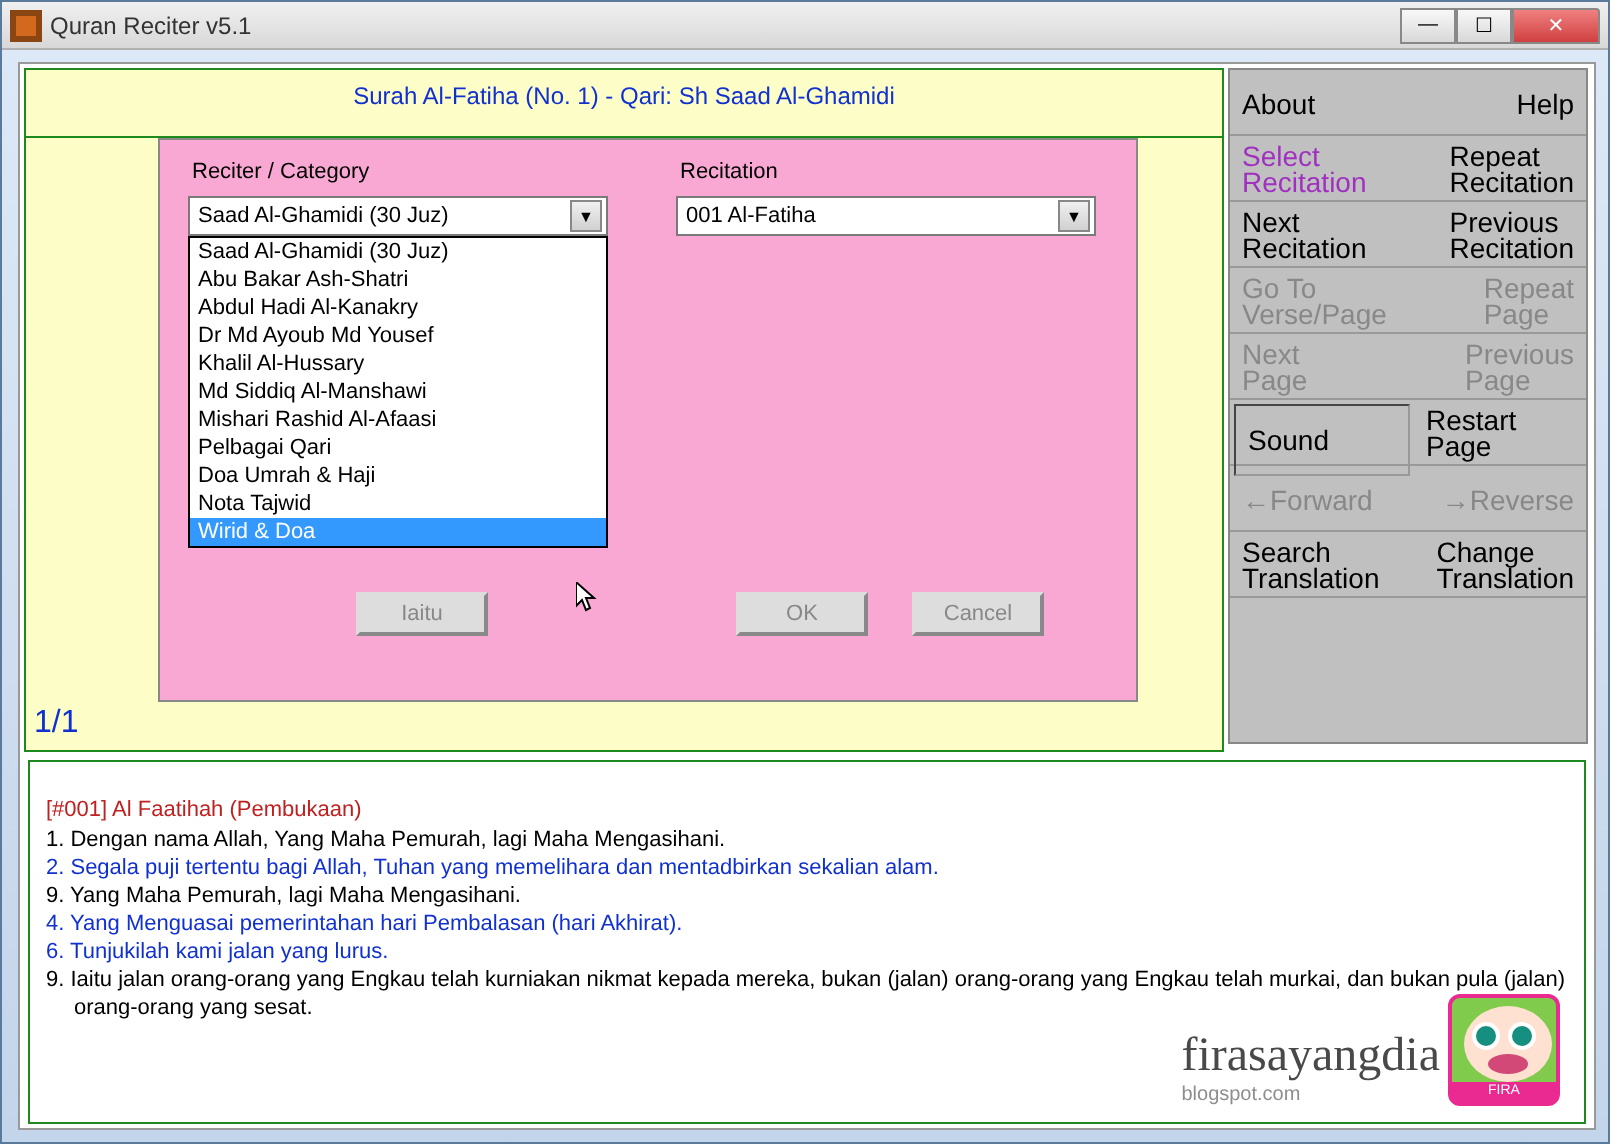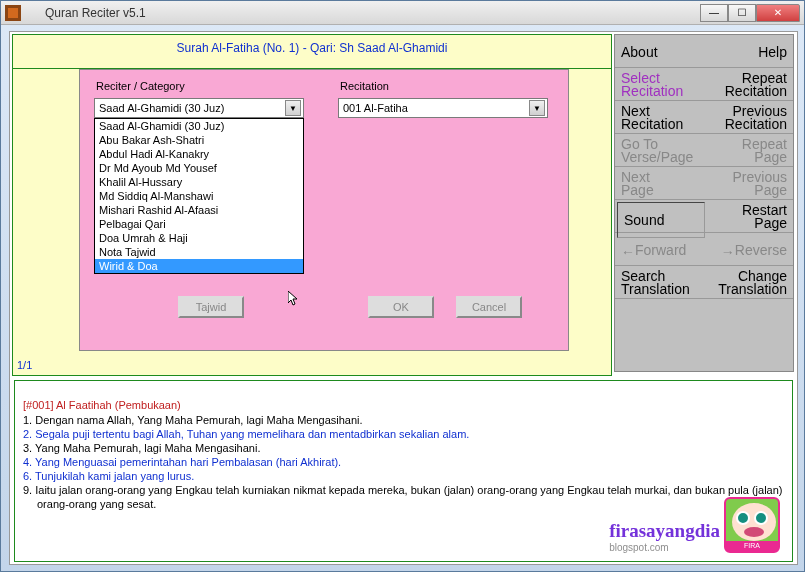--- a/index.html
+++ b/index.html
@@ -1,50 +1,50 @@
 <!DOCTYPE html>
 <html><head>
 <meta charset="utf-8">
 <style>
 * { box-sizing: border-box; margin: 0; padding: 0; font-family: Tahoma, Arial, sans-serif; font-size: 11px; }
 body { background: #e89ac7; width: 805px; height: 572px; overflow: hidden; position: relative; }
 .window { position: absolute; top: 0; left: 0; width: 805px; height: 572px; background: linear-gradient(to bottom, #dde9f7, #c3d5ea); border: 1px solid #5a7a9c; }
-.titlebar { height: 24px; background: linear-gradient(to bottom, #f0f0f0, #d8d8d8); display: flex; align-items: center; padding: 0 4px; border-bottom: 1px solid #b0b0b0; gap: 20px; }
+.titlebar { height: 24px; background: linear-gradient(to bottom, #f0f0f0, #d8d8d8); display: flex; align-items: center; padding: 0 4px; border-bottom: 1px solid #b0b0b0; }
 .titlebar .icon { width: 16px; height: 16px; margin-right: 4px; }
 .titlebar .title { flex: 1; color: #333; font-size: 12px; }
 .win-btns { display: flex; gap: 0; }
 .win-btn { width: 28px; height: 18px; border: 1px solid #888; background: linear-gradient(to bottom, #f8f8f8, #d8d8d8); display: flex; align-items: center; justify-content: center; font-size: 10px; }
 .win-btn.close { background: linear-gradient(to bottom, #f08080, #d04040); color: #fff; width: 44px; border-radius: 0 2px 0 0; }
 .content { position: absolute; top: 30px; left: 8px; width: 789px; height: 534px; background: #fff; border: 1px solid #999; }
 .upper { display: flex; height: 342px; }
 .main-pane { width: 600px; height: 342px; background: #fdfdc8; position: relative; border: 1px solid #1e8a1e; margin: 2px; }
 .header-text { text-align: center; color: #1030d0; font-size: 12px; padding: 6px 0 13px 0; border-bottom: 1px solid #1e8a1e; }
 .gray-panel { position: absolute; top: 34px; left: 66px; width: 490px; height: 282px; background: #f9a8d4; border: 1px solid #888; }
 .lbl { position: absolute; font-size: 11px; color: #000; }
 .combo { position: absolute; height: 20px; background: #fff; border: 1px solid #7a7a7a; display: flex; align-items: center; padding: 0 2px; }
 .combo .sel { flex: 1; padding-left: 2px; }
 .combo .arrow { width: 16px; height: 16px; background: linear-gradient(#f0f0f0,#d0d0d0); border: 1px solid #888; display:flex;align-items:center;justify-content:center;font-size:8px; }
 .dropdown-list { position: absolute; background: #fff; border: 1px solid #000; z-index: 10; }
 .dd-item { padding: 1px 4px; font-size: 11px; cursor: default; }
 .dd-item.sel { background: #3399ff; color: #fff; }
 .btn3d { position: absolute; height: 22px; border: 2px outset #ddd; background: #ddd; font-size: 11px; color: #888; display:flex;align-items:center;justify-content:center; }
-.page-ind { position: absolute; left: 4px; bottom: 4px; color: #1030d0; font-size: 11px; margin-top: 24px; }
+.page-ind { position: absolute; left: 4px; bottom: 4px; color: #1030d0; font-size: 16px; margin-top: 24px; }
 .side-pane { width: 180px; background: #c0c0c0; border: 1px solid #888; margin: 2px 2px 2px 0; display: flex; flex-direction: column; }
 .side-row { display: flex; border-bottom: 1px solid #999; height: 33px; }
 .side-cell { flex: 1; padding: 17px 6px; font-size: 14px; line-height: 13px; display:flex; align-items:center; }
-.side-cell.right { justify-content: flex-end; text-align: right; }
+.side-cell.right { justify-content: flex-end; }
 .side-cell.dim { color: #888; }
 .side-cell.purple { color: #a030c0; }
 .side-cell.boxed { border: 1px inset #999; margin: 2px; }
 .lower { position: absolute; top: 348px; left: 4px; width: 779px; height: 182px; border: 1px solid #1e8a1e; background: #fff; overflow: hidden; padding: 18px 8px; }
 .trans-title { color: #c02020; font-size: 11px; margin-bottom: 2px; }
 .verse { font-size: 11px; line-height: 14px; padding-left: 14px; text-indent: -14px; }
 .verse.blue { color: #1030d0; }
 .watermark { position: absolute; right: 12px; bottom: 8px; display:flex; align-items:flex-end; gap:4px; opacity: 0.95; }
-.wm-text { font-family: cursive; font-size: 19px; color: #6d28d9; font-weight: bold; }
+.wm-text { font-family: cursive; font-size: 24px; color: #404040; font-weight: normal; }
 .wm-sub { font-size: 10px; color: #888; }
 .wm-icon { width: 56px; height: 56px; background: #7ac943; border: 2px solid #e91e8c; border-radius: 6px; position: relative; }
 .wm-icon .face { position:absolute; top:4px; left:6px; width:44px; height:38px; background:#ffe0d0; border-radius:50%; }
 .wm-icon .eye { position:absolute; width:14px; height:14px; background:#0a8a7a; border-radius:50%; top:12px; border:2px solid #fff; }
 .wm-icon .eye.l{left:10px;} .wm-icon .eye.r{right:10px;}
 .wm-icon .mouth{position:absolute;bottom:14px;left:18px;width:20px;height:10px;background:#d04070;border-radius:50%;}
 .wm-icon .tag{position:absolute;bottom:0;left:0;right:0;height:10px;background:#e91e8c;color:#fff;font-size:7px;text-align:center;line-height:10px;}
 .cursor-arrow { position: absolute; width: 12px; height: 16px; z-index: 20; pointer-events: none; }
 </style>
 </head>
@@ -88,21 +88,21 @@
               <div class="dd-item">Dr Md Ayoub Md Yousef</div>
               <div class="dd-item">Khalil Al-Hussary</div>
               <div class="dd-item">Md Siddiq Al-Manshawi</div>
               <div class="dd-item">Mishari Rashid Al-Afaasi</div>
               <div class="dd-item">Pelbagai Qari</div>
               <div class="dd-item">Doa Umrah &amp; Haji</div>
               <div class="dd-item">Nota Tajwid</div>
               <div class="dd-item sel">Wirid &amp; Doa</div>
             </div>
 
-          <div class="btn3d" style="top:226px;left:98px;width:66px">Tajwid</div>
+          <div class="btn3d" style="top:226px;left:98px;width:66px">Iaitu</div>
           <div class="btn3d" style="top:226px;left:288px;width:66px">OK</div>
           <div class="btn3d" style="top:226px;left:376px;width:66px">Cancel</div>
         </div>
         <div class="page-ind">1/1</div>
       </div>
 
       <div class="side-pane" id="side">
           <div class="side-row">
             <div class="side-cell ">About</div>
             <div class="side-cell right ">Help</div>
@@ -136,21 +136,21 @@
             <div class="side-cell right ">Change<br>Translation</div>
           </div>
         </div>
     </div>
 
     <div class="lower">
       <div class="trans-title">[#001] Al Faatihah (Pembukaan)</div>
       <div id="verses">
           <div class="verse ">1. Dengan nama Allah, Yang Maha Pemurah, lagi Maha Mengasihani.</div>
           <div class="verse blue">2. Segala puji tertentu bagi Allah, Tuhan yang memelihara dan mentadbirkan sekalian alam.</div>
-          <div class="verse ">3. Yang Maha Pemurah, lagi Maha Mengasihani.</div>
+          <div class="verse ">9. Yang Maha Pemurah, lagi Maha Mengasihani.</div>
           <div class="verse blue">4. Yang Menguasai pemerintahan hari Pembalasan (hari Akhirat).</div>
           <div class="verse blue">6. Tunjukilah kami jalan yang lurus.</div>
           <div class="verse ">9. Iaitu jalan orang-orang yang Engkau telah kurniakan nikmat kepada mereka, bukan (jalan) orang-orang yang Engkau telah murkai, dan bukan pula (jalan) orang-orang yang sesat.</div>
         </div>
       <div class="watermark">
         <div>
           <div class="wm-text">firasayangdia</div>
           <div class="wm-sub">blogspot.com</div>
         </div>
         <div class="wm-icon">

